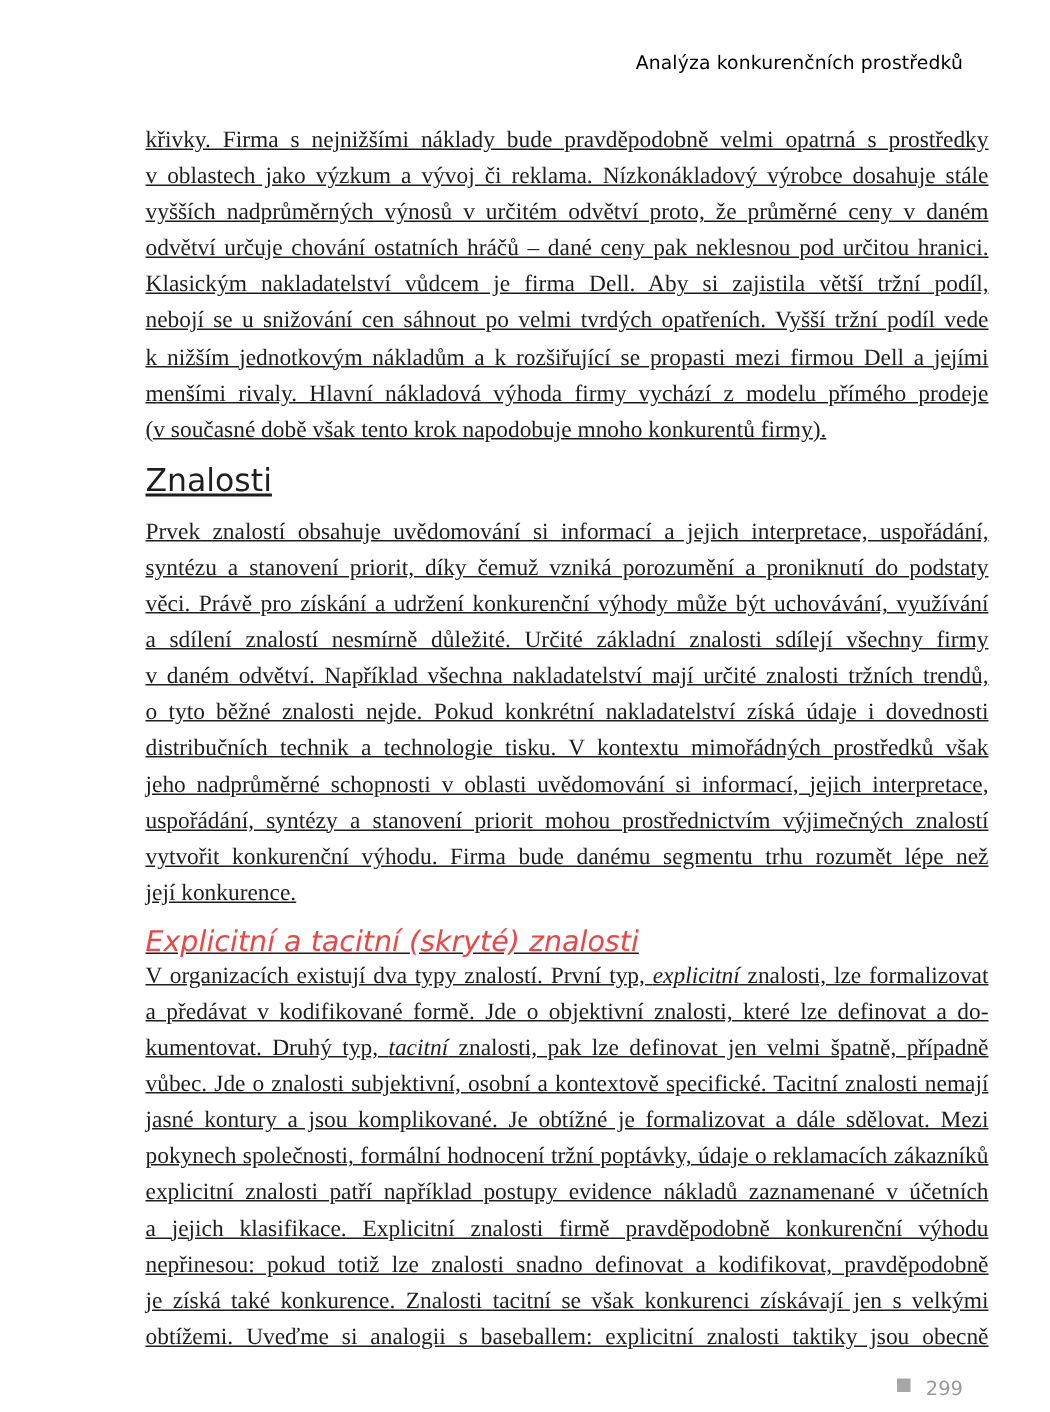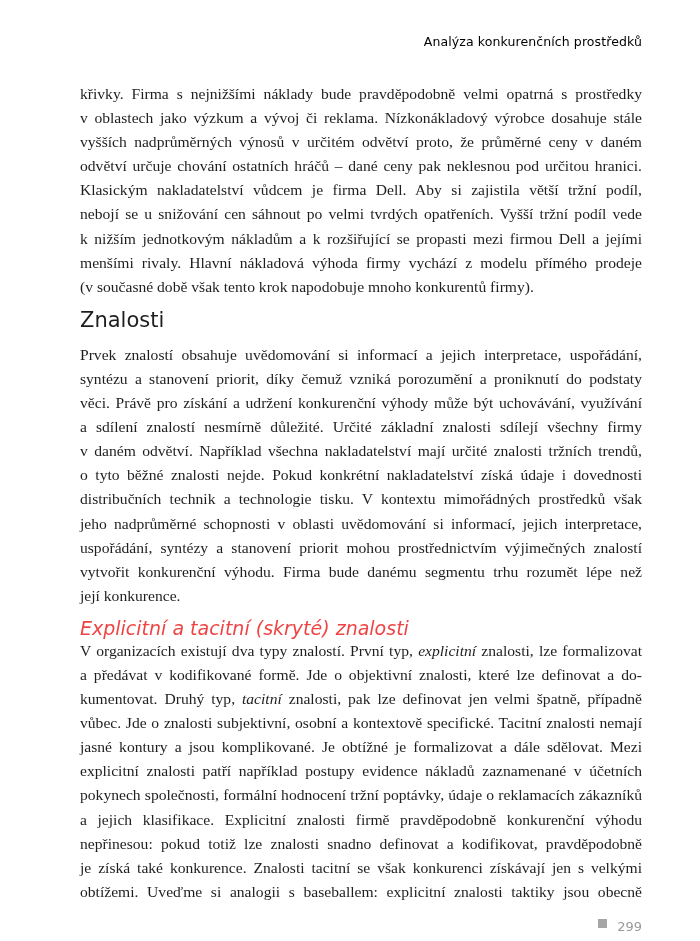--- a/index.html
+++ b/index.html
@@ -3,23 +3,24 @@
 <meta charset="utf-8">
 <style>
   html, body { margin: 0; padding: 0; background: #ffffff; }
   body { width: 700px; height: 941px; position: relative; overflow: hidden; }
   .running-head {
     position: absolute; top: 34px; right: 58px;
     font-family: "DejaVu Sans", sans-serif; font-size: 12.5px; color: #000000;
     letter-spacing: 0.1px;
   }
   .content {
-    position: absolute; left: 80px; top: 82px; width: 562px;
+    position: absolute; left: 97px; top: 82px; width: 562px;
     font-family: "Liberation Serif", serif; font-size: 15.6px; line-height: 24.1px;
     color: #1e1e1e;
+    text-decoration: underline;
   }
   .line { display: block; text-align: justify; text-align-last: justify; white-space: nowrap; height: 24.1px; }
   .line.last { text-align-last: left; }
   .para { margin: 0; }
   h2.section {
     font-family: "DejaVu Sans", sans-serif; font-weight: normal; font-size: 21px;
     margin: 8px 0 10px 0; color: #1e1e1e; line-height: 26px;
   }
   h3.subsection {
     font-family: "DejaVu Sans", sans-serif; font-style: italic; font-weight: normal;
@@ -69,22 +70,22 @@
   </div>
 
   <h3 class="subsection">Explicitní a tacitní (skryté) znalosti</h3>
 
   <div class="para">
     <span class="line"><span>V organizacích existují dva typy znalostí. První typ, </span><em>explicitní</em><span> znalosti, lze formalizovat</span></span>
     <span class="line">a předávat v kodifikované formě. Jde o objektivní znalosti, které lze definovat a do-</span>
     <span class="line"><span>kumentovat. Druhý typ, </span><em>tacitní</em><span> znalosti, pak lze definovat jen velmi špatně, případně</span></span>
     <span class="line">vůbec. Jde o znalosti subjektivní, osobní a kontextově specifické. Tacitní znalosti nemají</span>
     <span class="line">jasné kontury a jsou komplikované. Je obtížné je formalizovat a dále sdělovat. Mezi</span>
+    <span class="line">pokynech společnosti, formální hodnocení tržní poptávky, údaje o reklamacích zákazníků</span>
     <span class="line">explicitní znalosti patří například postupy evidence nákladů zaznamenané v účetních</span>
-    <span class="line">pokynech společnosti, formální hodnocení tržní poptávky, údaje o reklamacích zákazníků</span>
     <span class="line">a jejich klasifikace. Explicitní znalosti firmě pravděpodobně konkurenční výhodu</span>
     <span class="line">nepřinesou: pokud totiž lze znalosti snadno definovat a kodifikovat, pravděpodobně</span>
     <span class="line">je získá také konkurence. Znalosti tacitní se však konkurenci získávají jen s velkými</span>
     <span class="line">obtížemi. Uveďme si analogii s baseballem: explicitní znalosti taktiky jsou obecně</span>
 
   </div>
 </div>
 
 <div class="footer">
   <span class="square"></span>

